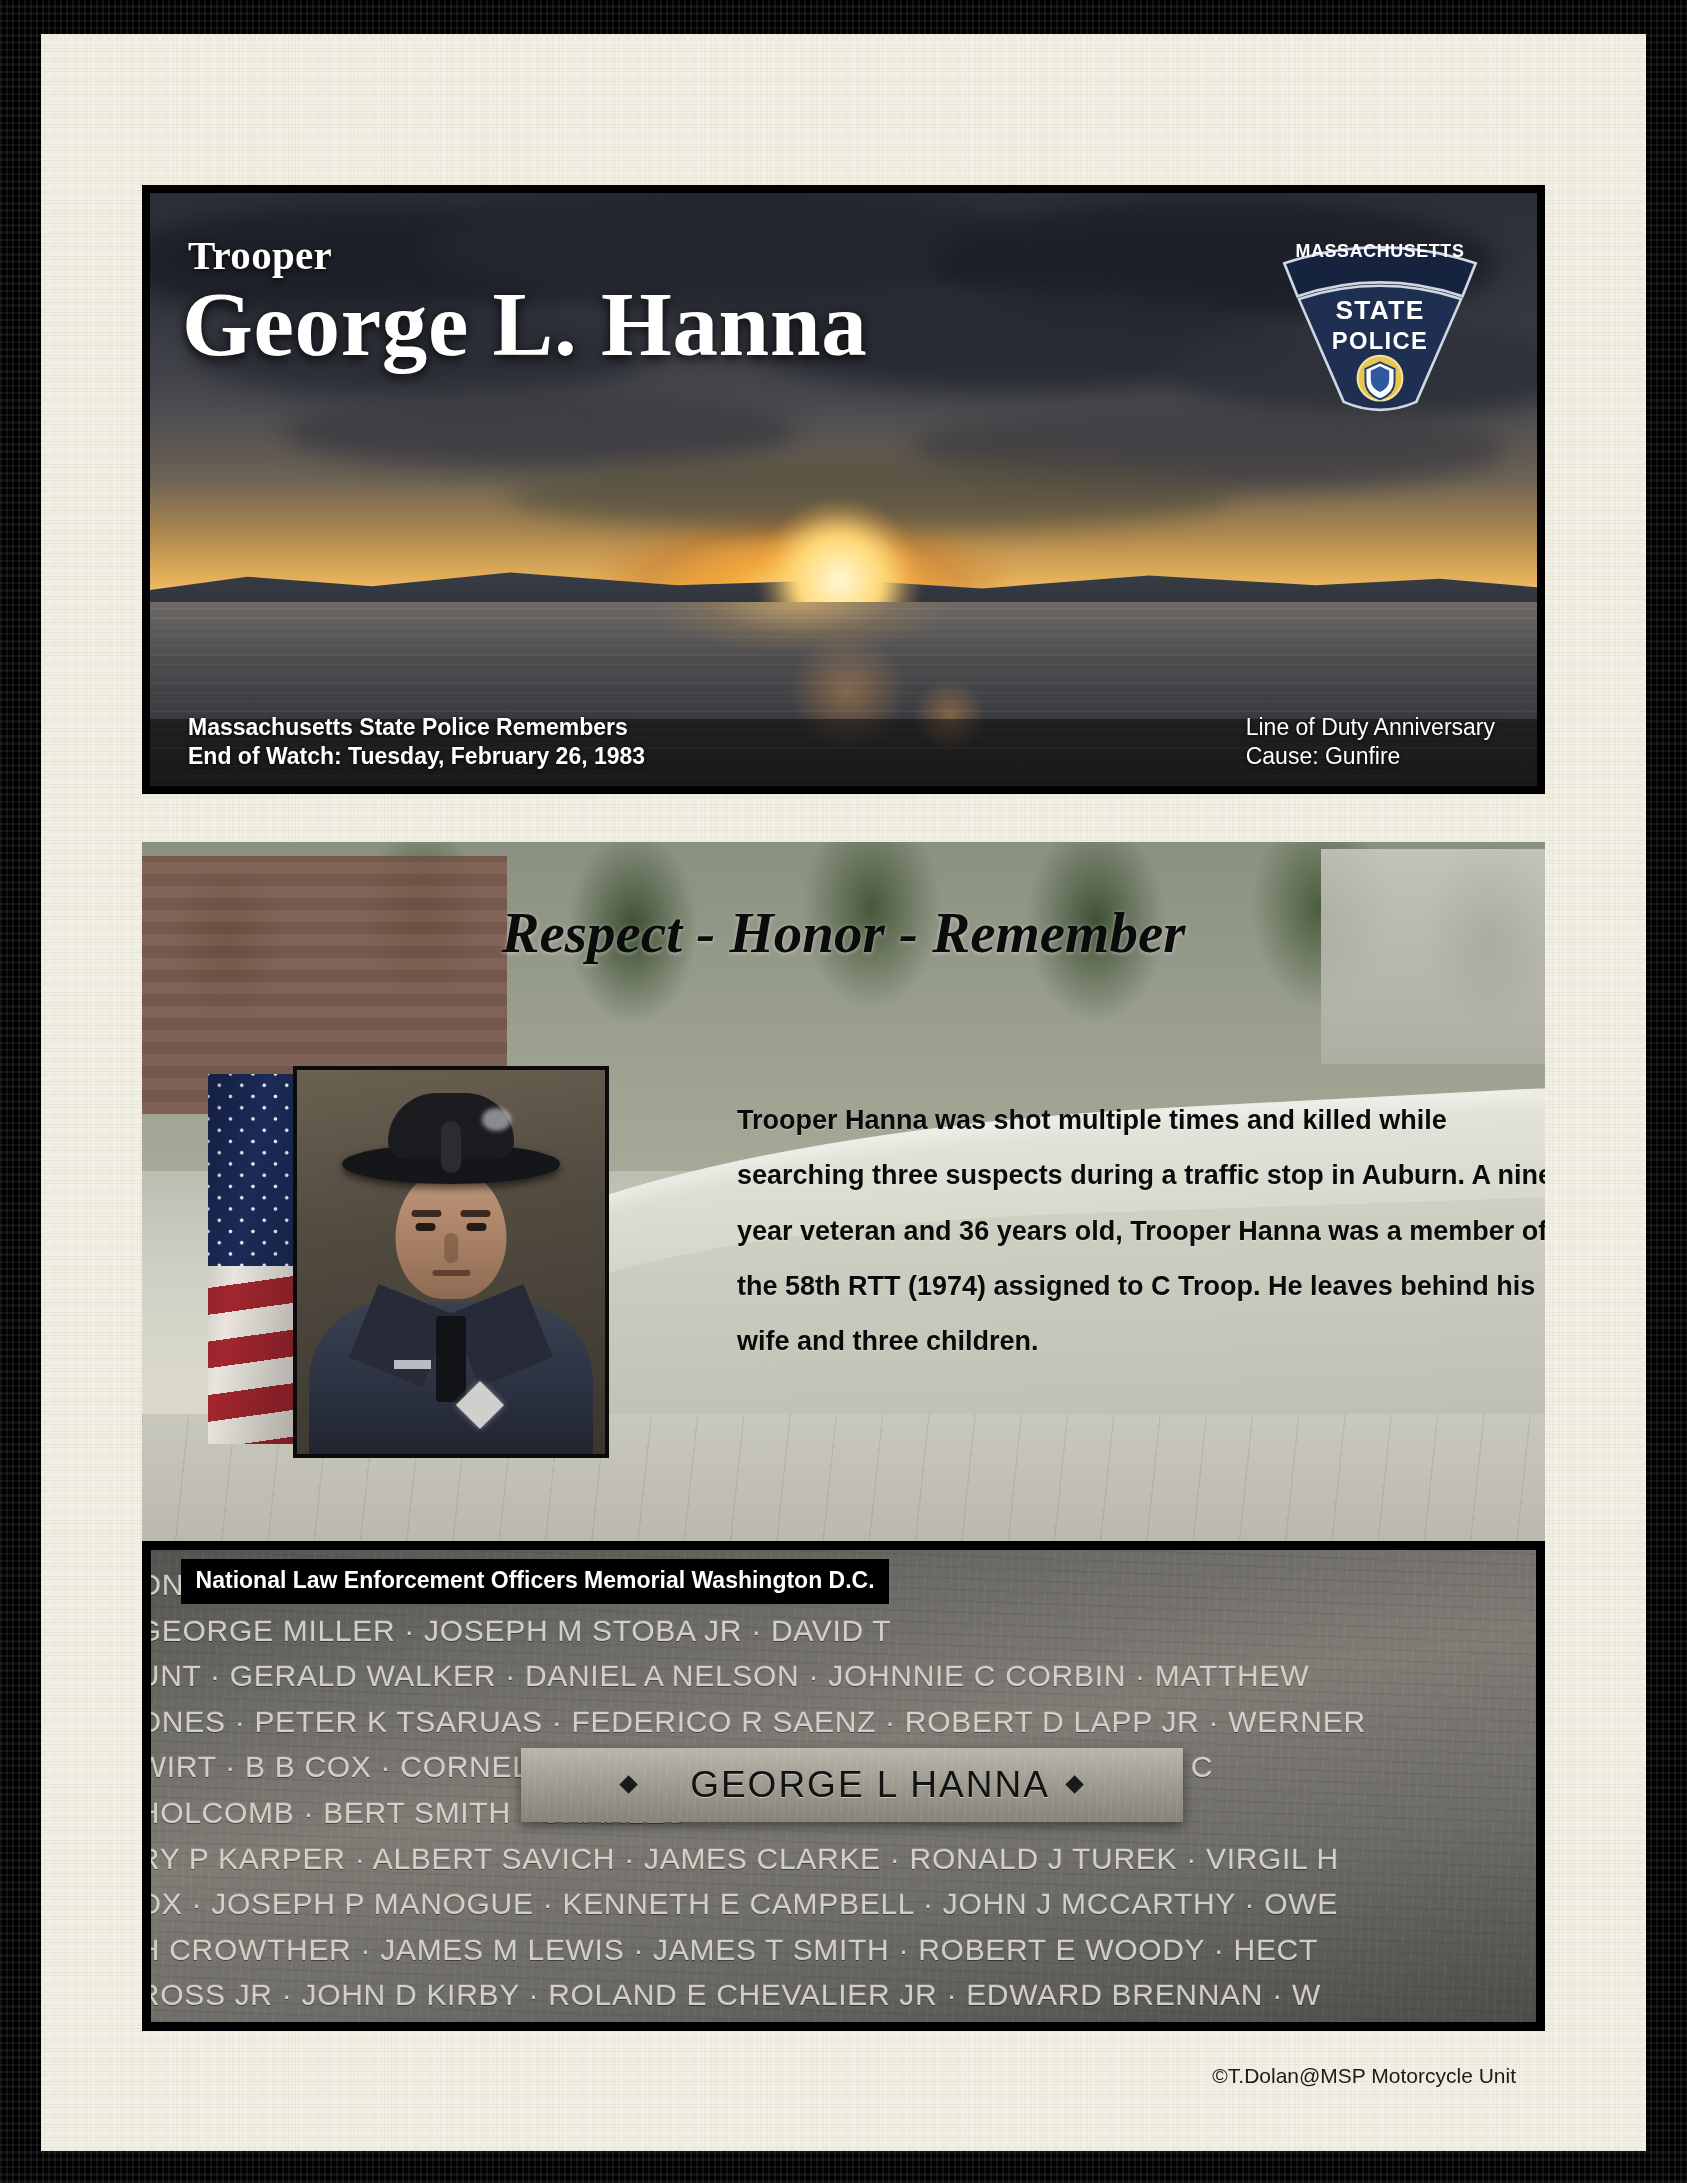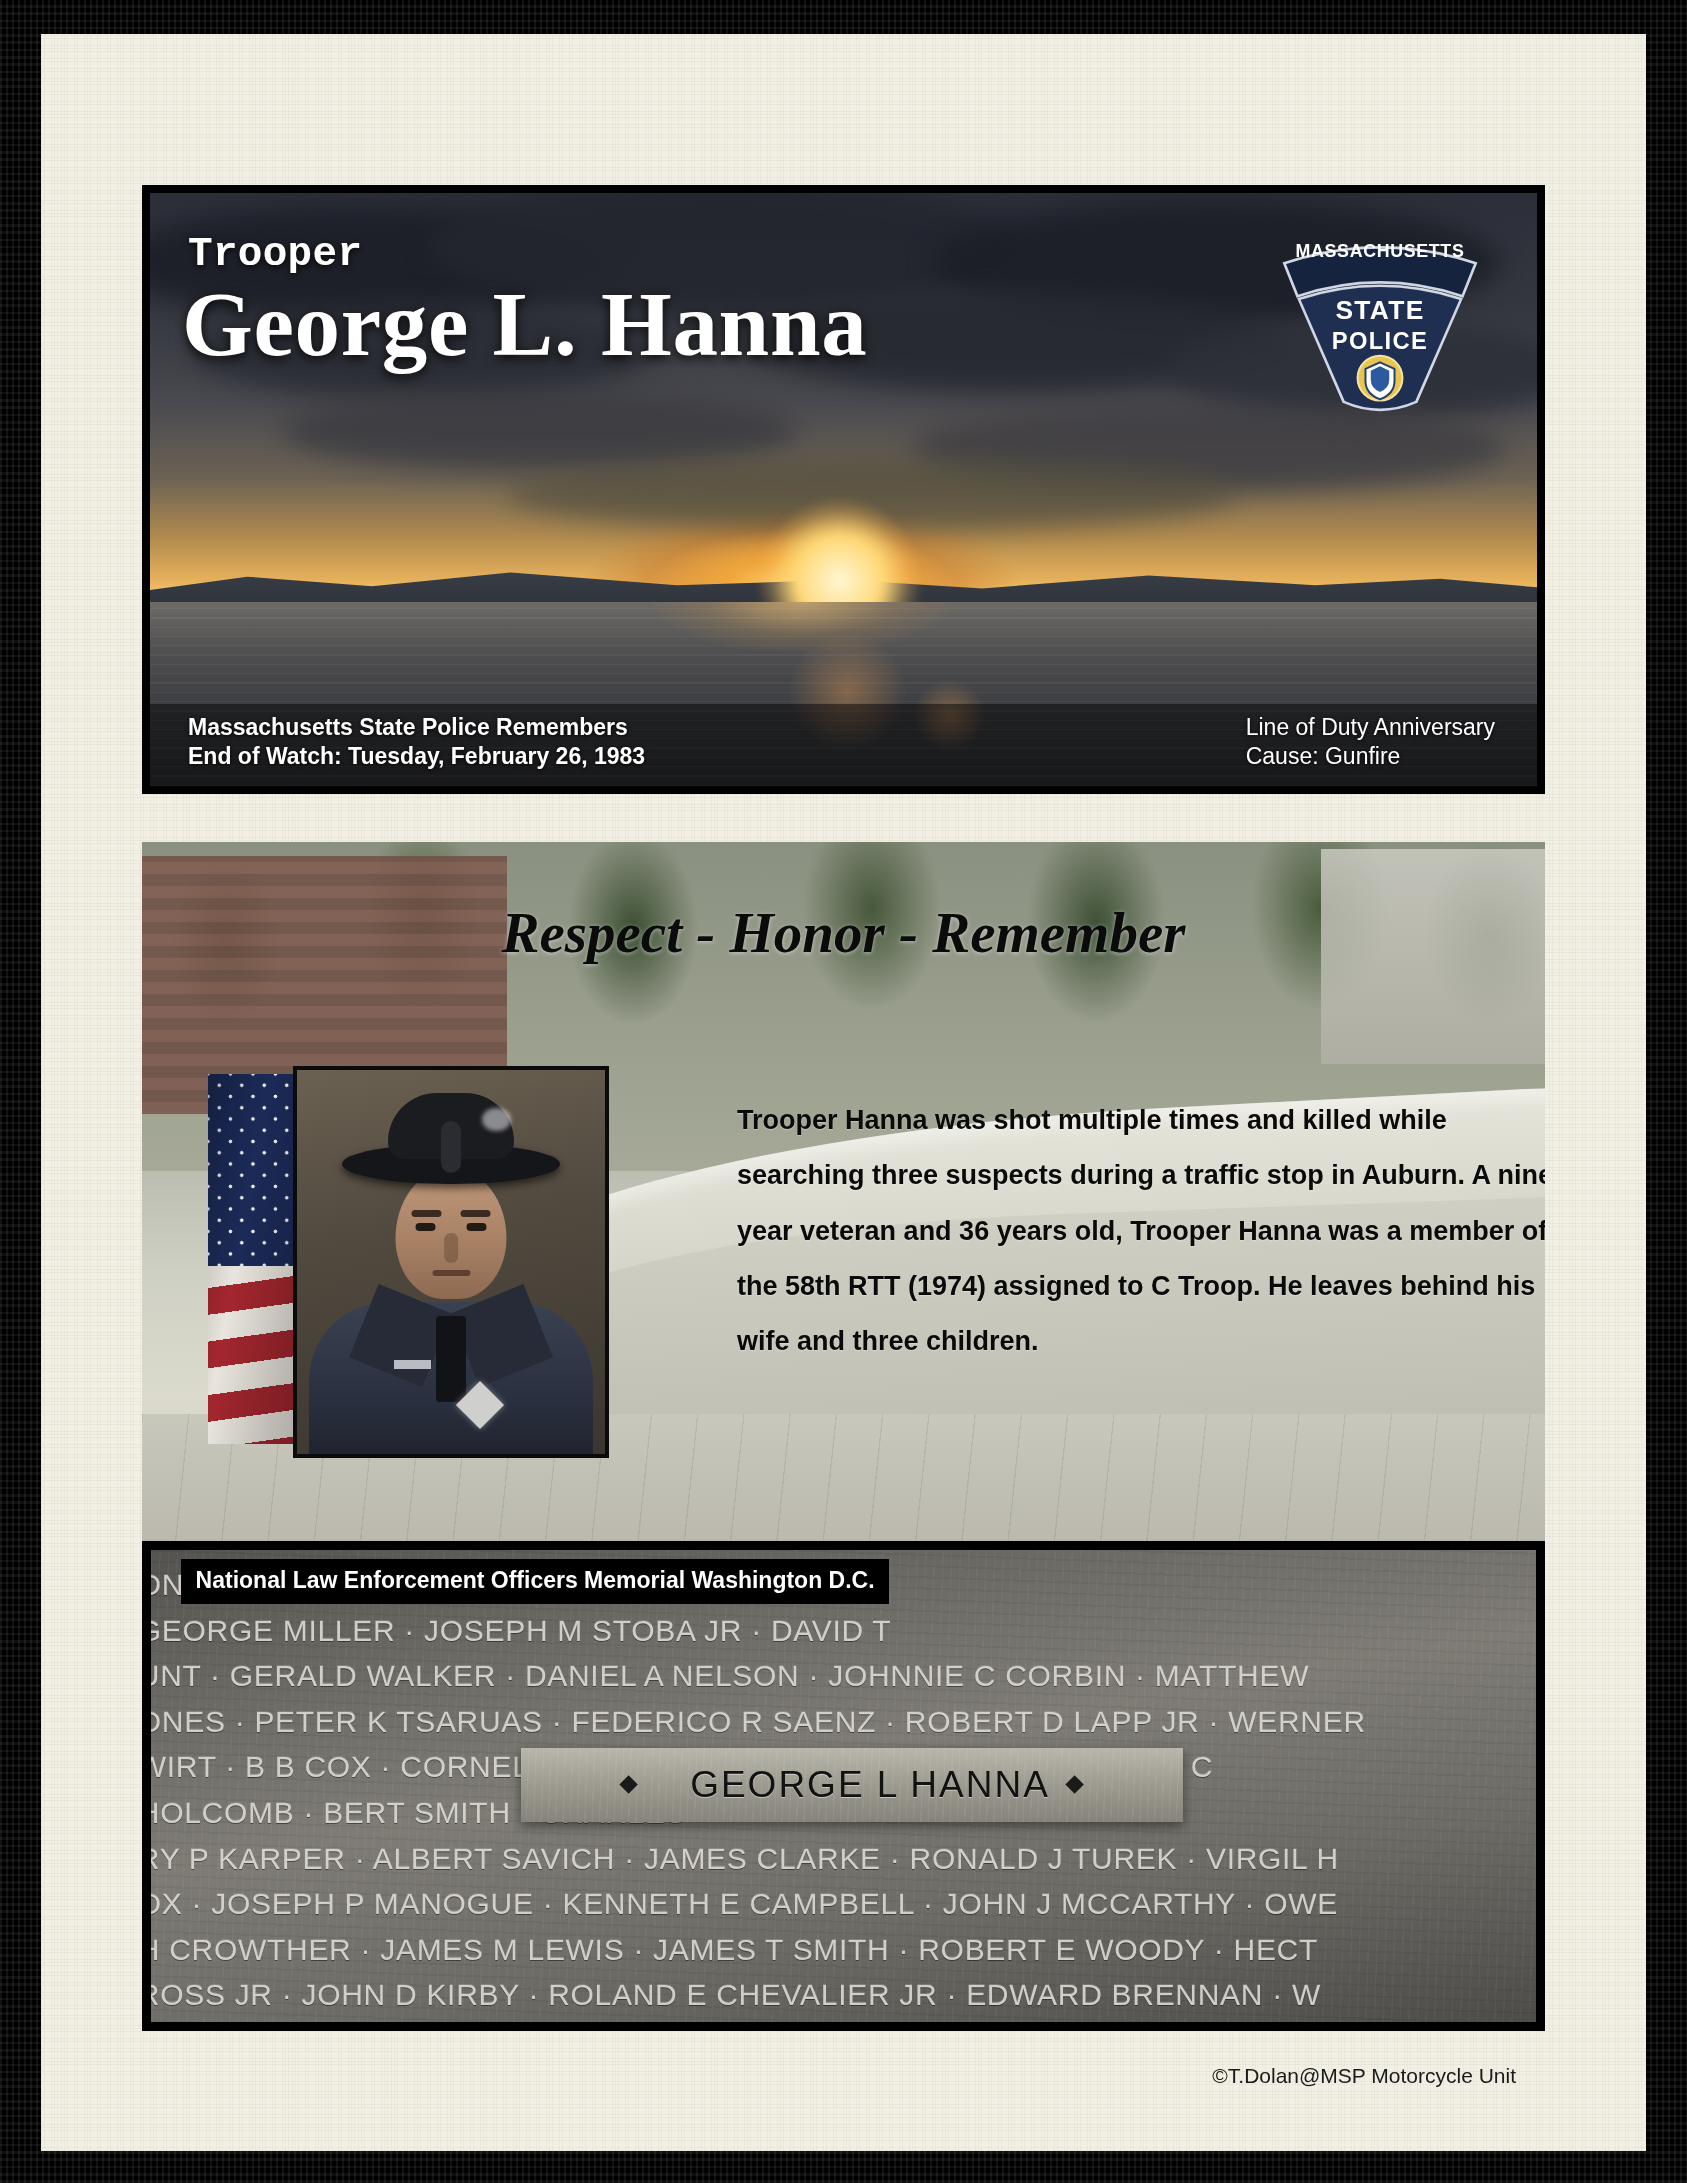--- a/index.html
+++ b/index.html
@@ -116,21 +116,21 @@
     border-radius: 50%;
     background: radial-gradient(circle, rgba(255,170,90,0.35) 0%, rgba(255,170,90,0.0) 70%);
   }
   .f1 { left: 46%; top: 74%; width: 119px; height: 119px; }
   .f2 { left: 55%; top: 82%; width: 73px; height: 73px; }
 
   .hdr-rank {
     position: absolute;
     left: 38px; top: 38px;
     color: #ffffff;
-    font-family: Liberation Mono, monospace;
+    font-family: Liberation Serif, serif;
     font-size: 41px;
     font-weight: 700;
     text-shadow: 0 2px 6.6px rgba(0,0,0,.85);
     letter-spacing: 0.3px;
   }
   .hdr-name {
     position: absolute;
     left: 32px; top: 79px;
     color: #ffffff;
     font-family: Liberation Serif, serif;
@@ -144,21 +144,21 @@
   
   .patch {
     position: absolute;
     right: 41px; top: 32px;
     width: 232px; height: 198px;
   }
 
   .hdr-bottom {
     position: absolute;
     left: 0; bottom: 0;
-    width: 100%; height: 82px;
+    width: 100%; height: 67px;
     background: rgba(0,0,0,0.45);
   }
   .hdr-left-text {
     position: absolute;
     left: 38px; bottom: 14.6px;
     color: #ffffff;
     font-size: 23px;
     font-weight: 700;
     line-height: 1.28;
     text-shadow: 0 1.3px 4px rgba(0,0,0,.95);

